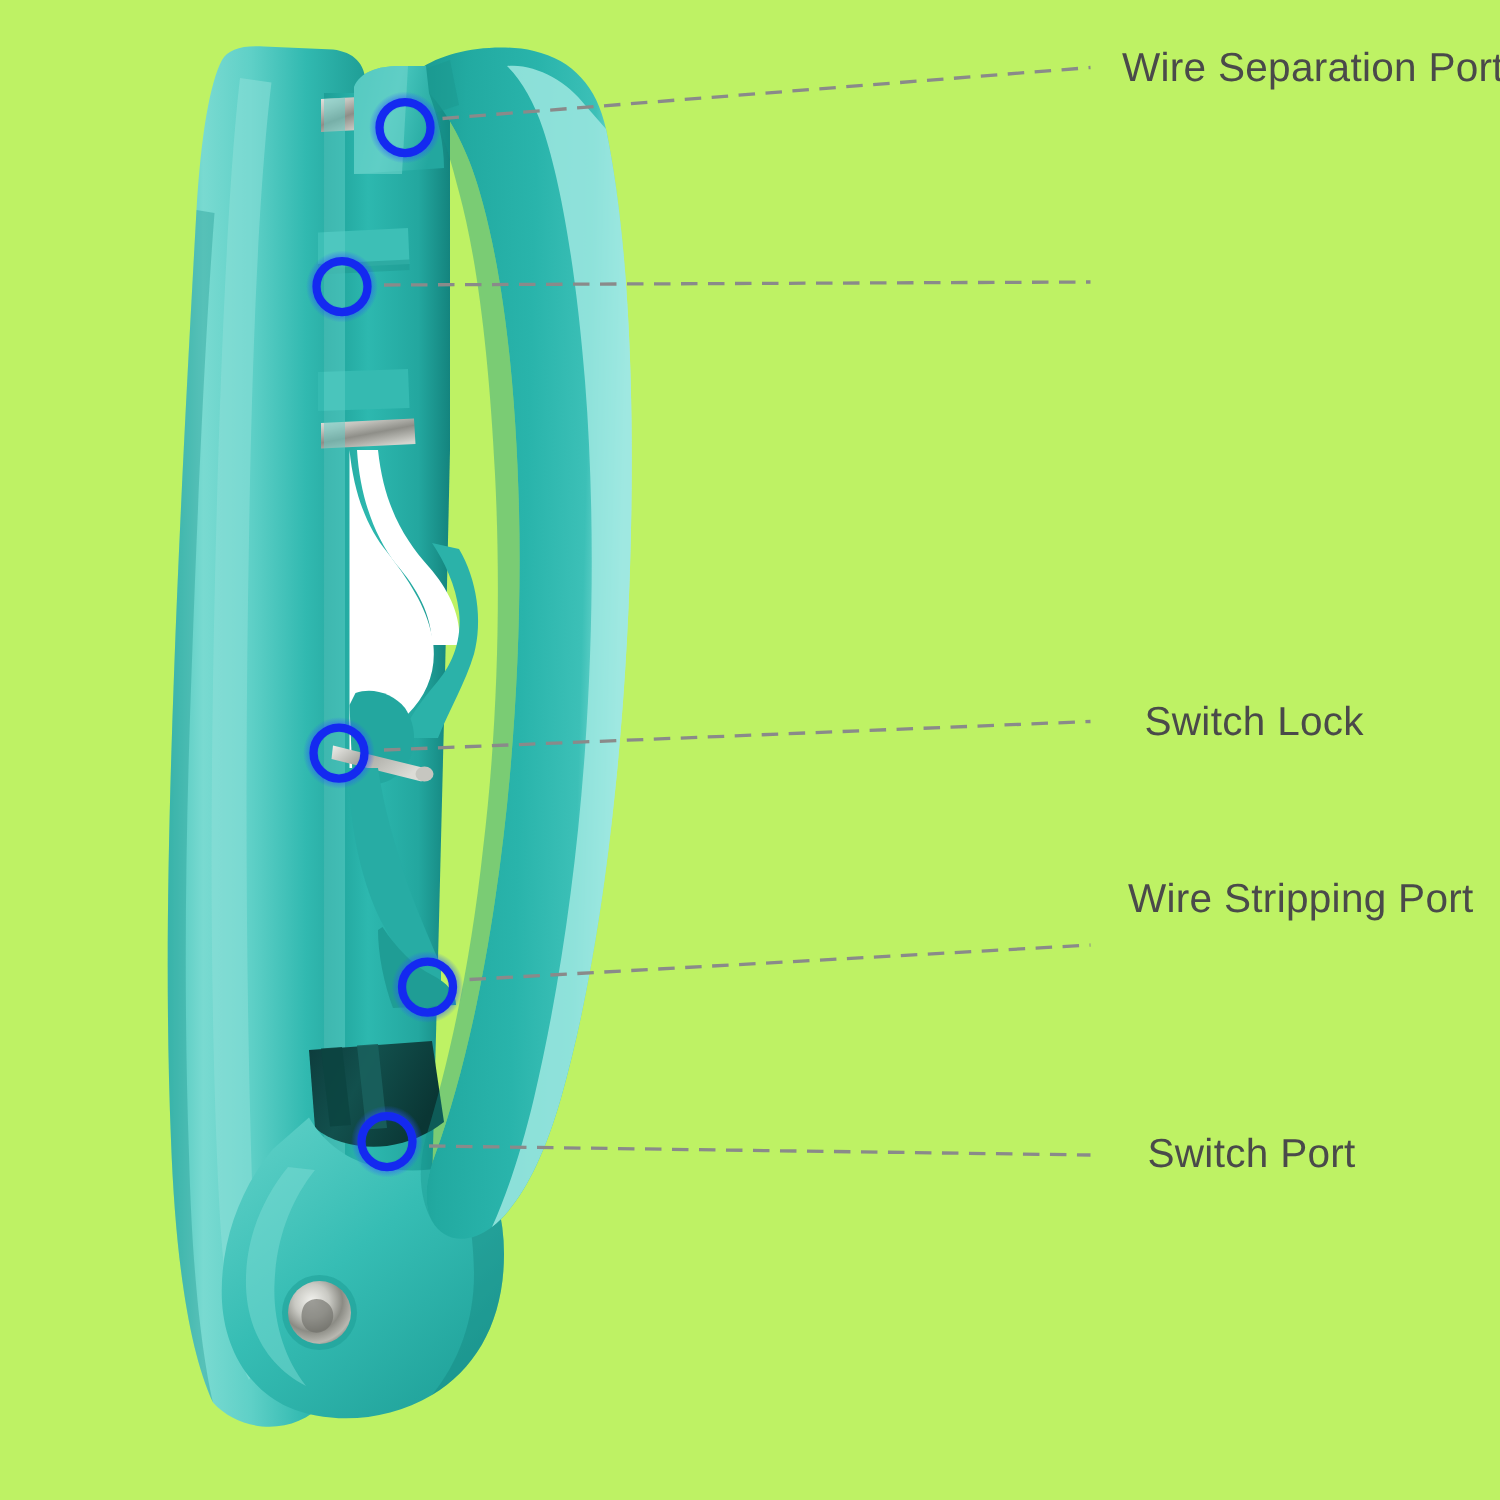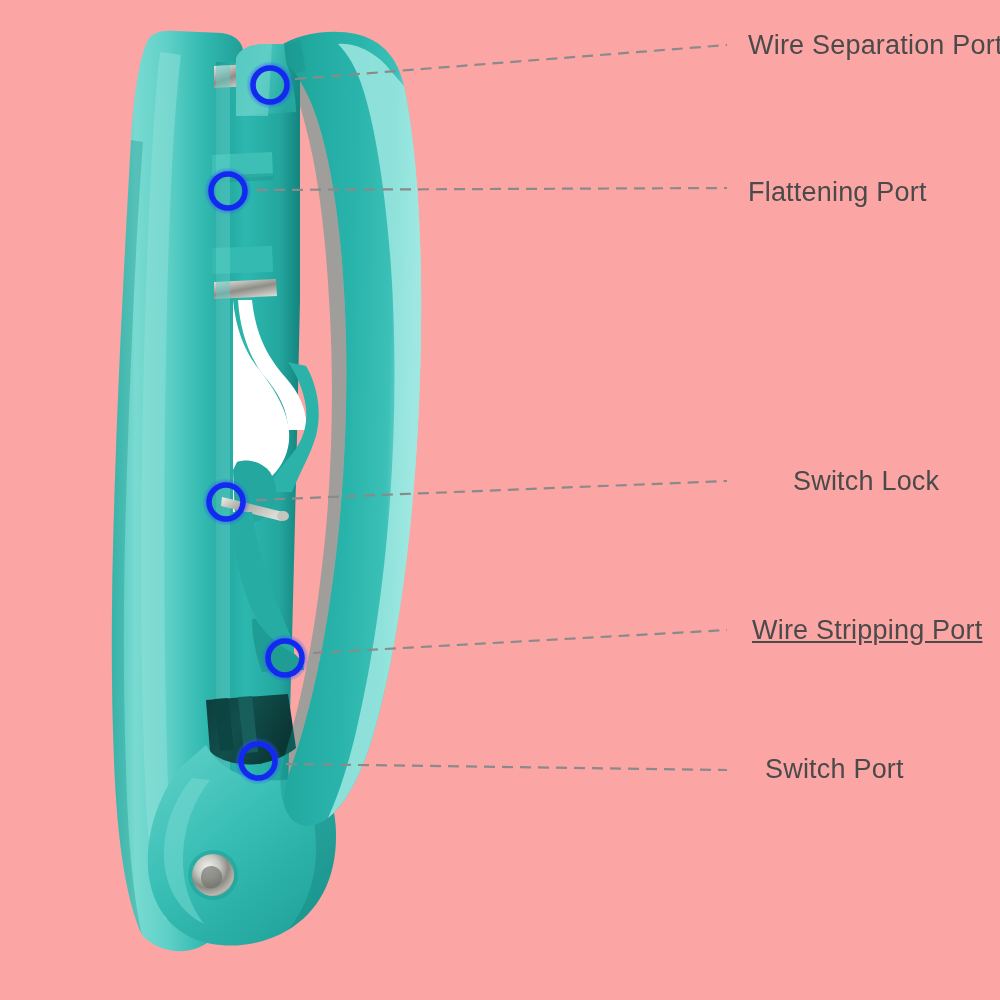--- a/index.html
+++ b/index.html
@@ -8,21 +8,21 @@
     padding: 0;
     background: #ffffff;
   }
   body {
     font-family: "Liberation Sans", "DejaVu Sans", sans-serif;
   }
   #stage {
     position: relative;
     width: 1000px;
     height: 1000px;
-    background: #fca5a5;
+    background: #bef264;
     overflow: hidden;
   }
   #diagram-svg {
     position: absolute;
     left: 0;
     top: 0;
     width: 1000px;
     height: 1000px;
     display: block;
   }
@@ -295,21 +295,20 @@
       </g>
       <g>
         <circle cx="258" cy="761" r="24" fill="url(#markerGlow)"></circle>
         <circle cx="258" cy="761" r="17" fill="none" stroke="#1429f0" stroke-width="5.5"></circle>
       </g>
     </g>
   </svg>
 
   <div class="callout-label" style="left:748px; top:30px;">Wire Separation Port</div>
 
-  <div class="callout-label" style="left:748px; top:177px;">Flattening Port</div>
-
-  <div class="callout-label" style="left:763px; top:466px;margin-left:30px;">Switch Lock</div>
-
-  <div class="callout-label" style="left:752px; top:615px;text-decoration:underline;">Wire Stripping Port</div>
+
+  <div class="callout-label" style="left:763px; top:466px;">Switch Lock</div>
+
+  <div class="callout-label" style="left:752px; top:584px;">Wire Stripping Port</div>
 
   <div class="callout-label" style="left:765px; top:754px;">Switch Port</div>
 
 </div>
 
 </body></html>

